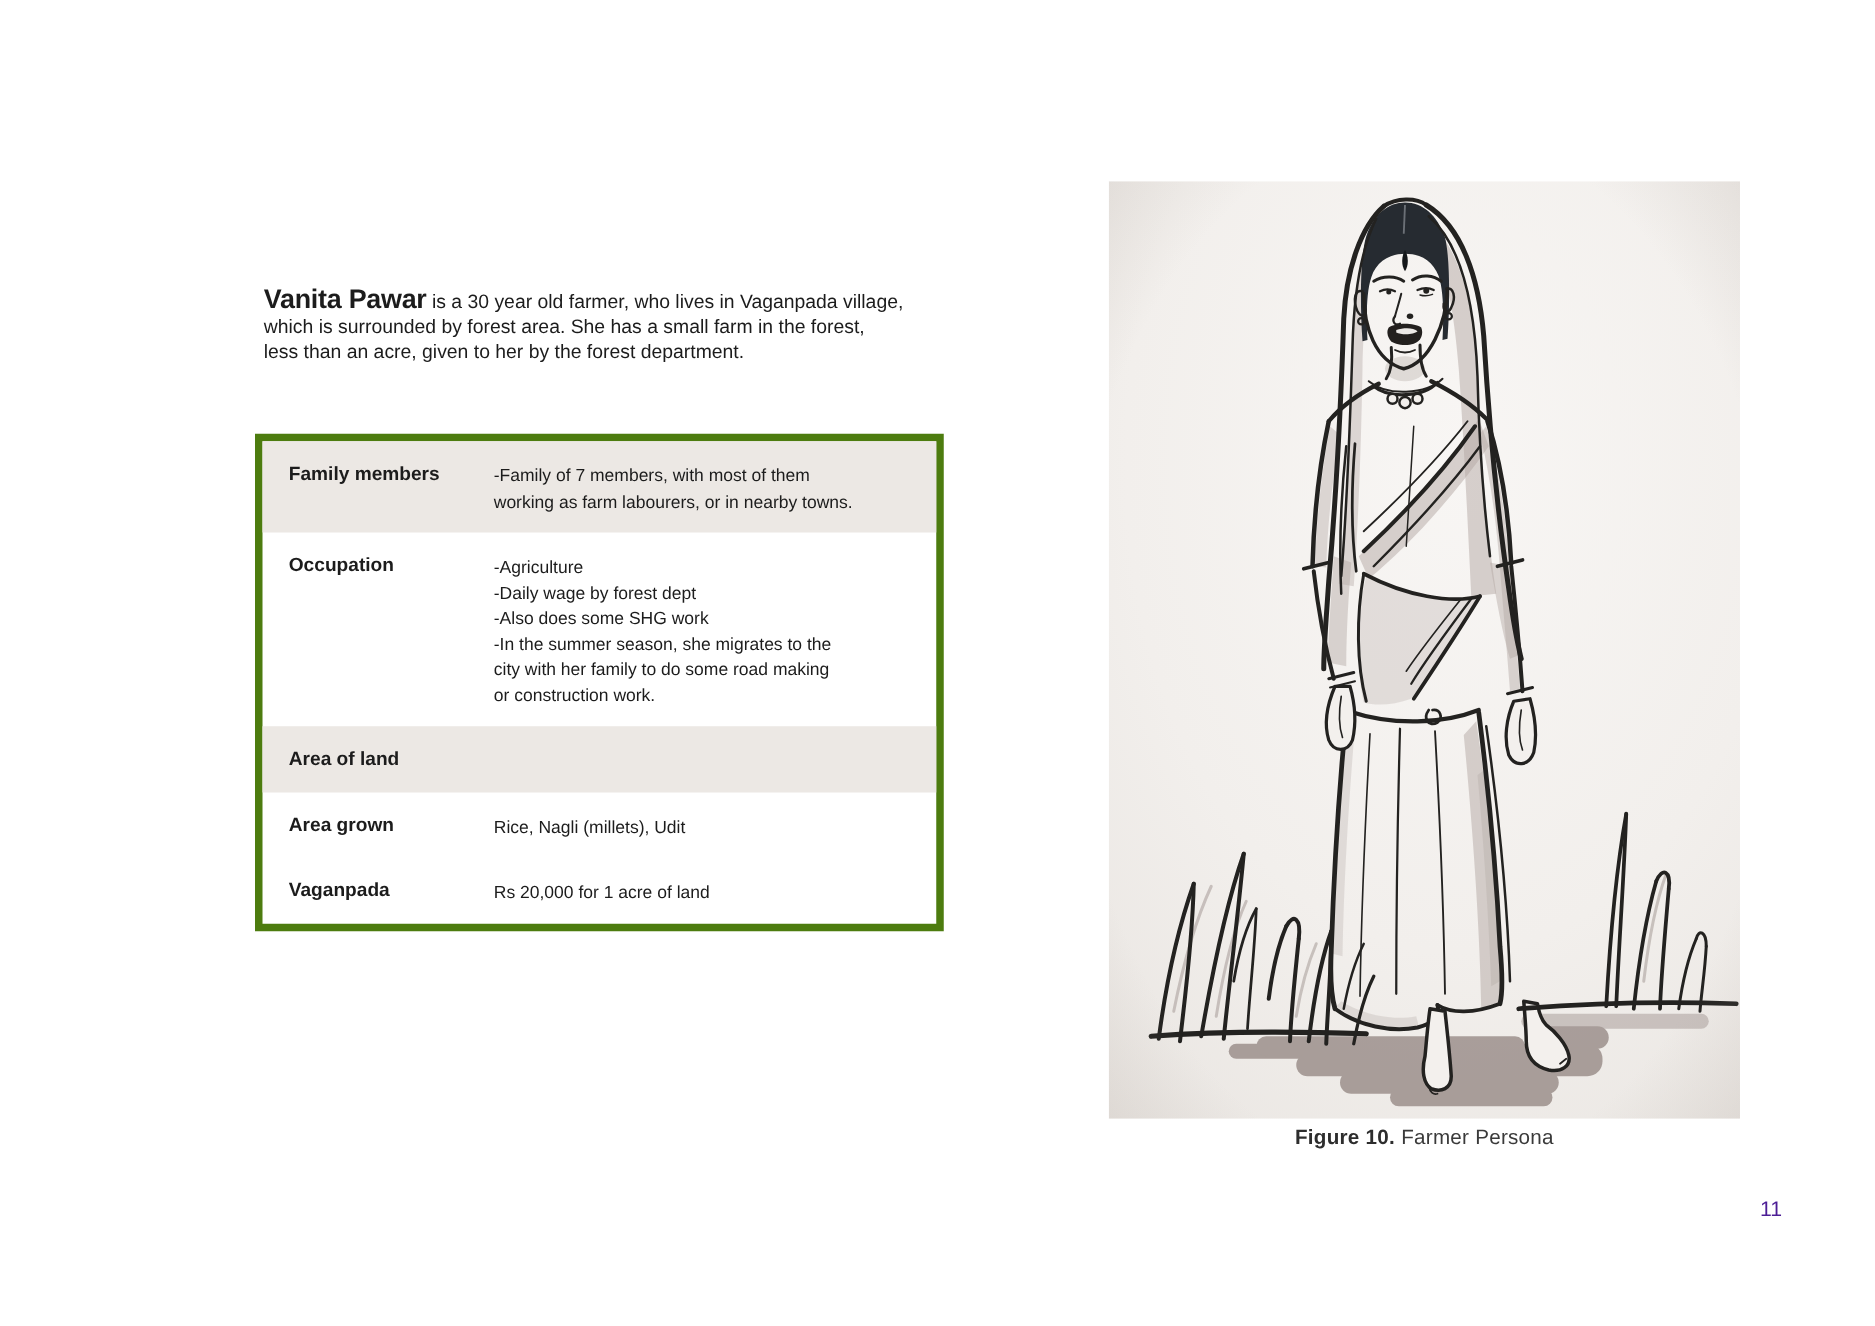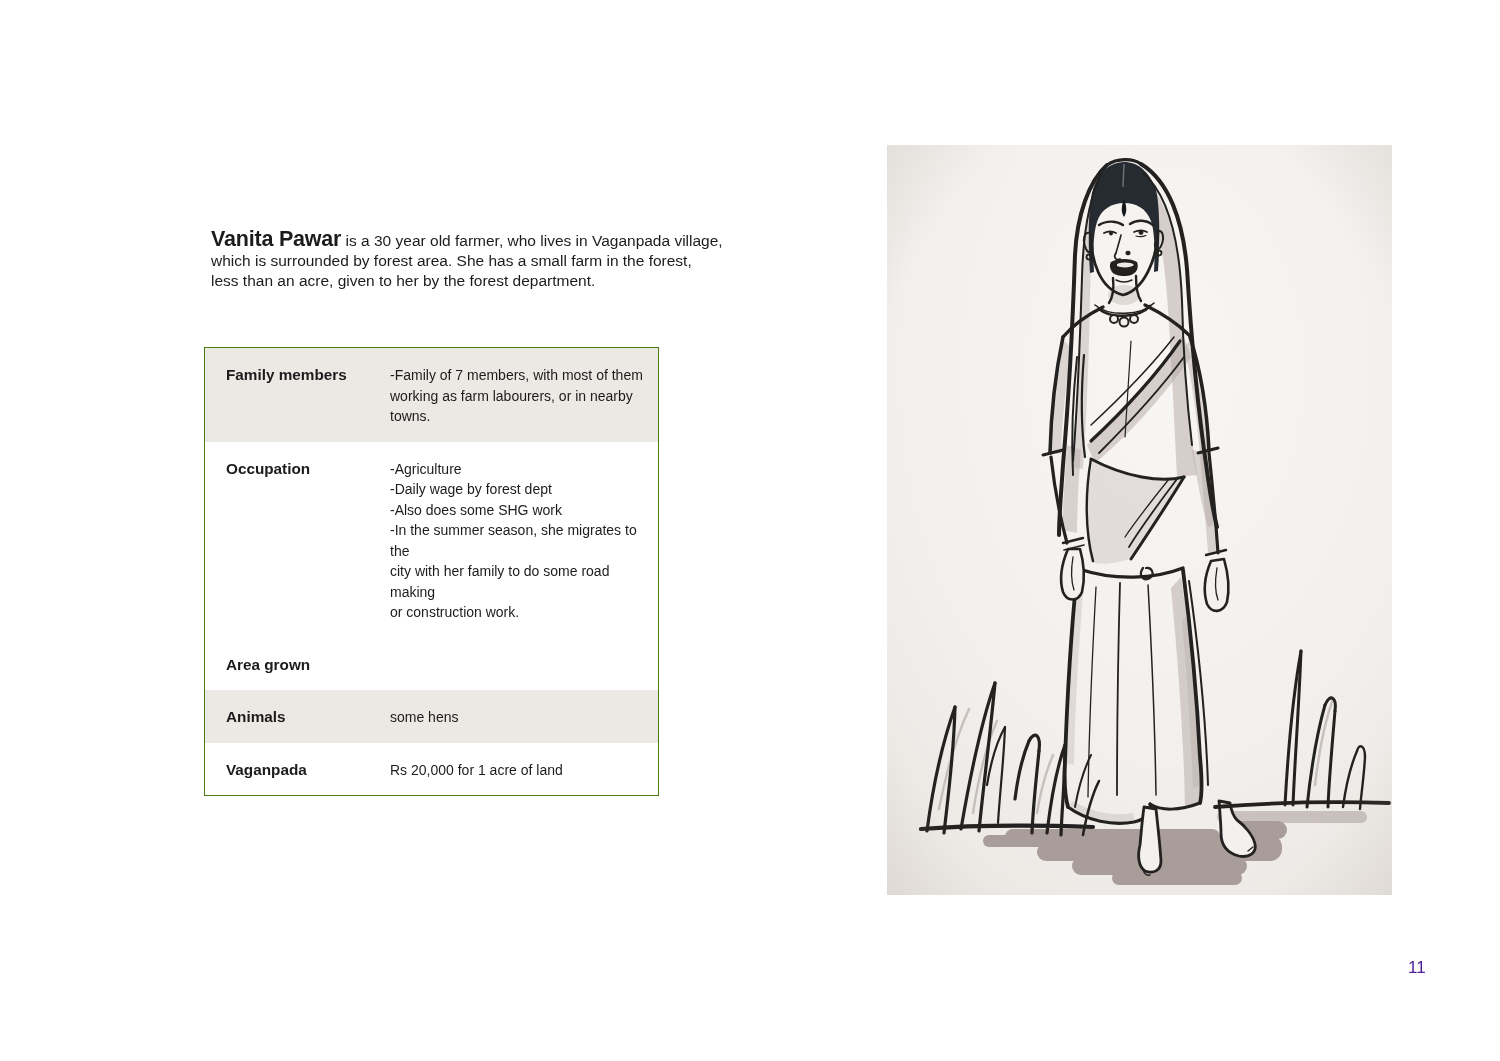--- a/index.html
+++ b/index.html
@@ -6,22 +6,22 @@
   .canvas{
     position:relative;width:1500px;height:1061px;background:#ffffff;overflow:hidden;
     font-family:"Liberation Sans", sans-serif;color:#1c1c1c;margin-left:42px;
   }
   
   .intro{position:absolute;left:169px;top:229px;width:566px;margin:0;
     font-size:15.5px;line-height:20px;color:#1c1c1c;}
   .intro .name{font-size:21.5px;font-weight:700;letter-spacing:-0.2px;}
   .intro .rest{white-space:pre-line;}
   
-  .persona-table{position:absolute;left:162px;top:347px;width:455px;
-    border:1px solid #4d7c0f;background:#ffffff;box-sizing:border-box;}
+  .persona-table{position:absolute;left:162px;top:347px;width:551px;
+    border:6px solid #4d7c0f;background:#ffffff;box-sizing:border-box;}
   .prow{display:grid;grid-template-columns:185px 1fr;}
   .prow.shaded{background:#ece8e4;}
   .plabel{font-weight:700;font-size:15.3px;line-height:20.5px;padding:17px 0 15px 21px;}
   .pvalue{font-size:14px;line-height:20.5px;padding:17px 12px 15px 0;white-space:pre-line;}
   
   .photo{position:absolute;left:845px;top:145px;width:505px;height:750px;}
   .photo svg{display:block;width:505px;height:750px;}
   .figcaption{position:absolute;left:845px;top:901px;width:505px;text-align:center;
     font-size:16.5px;letter-spacing:0.2px;color:#3a3a3a;}
   .figcaption .cap-label{font-weight:700;color:#2d2d2d;}
@@ -49,27 +49,25 @@
     <div class="prow">
       <div class="plabel">Occupation</div>
       <div class="pvalue">-Agriculture
 -Daily wage by forest dept
 -Also does some SHG work
 -In the summer season, she migrates to the
 city with her family to do some road making
 or construction work.</div>
     </div>
     <div class="prow shaded">
+      <div class="plabel">Area of land</div>
     </div>
     <div class="prow">
       <div class="plabel">Area grown</div>
-    </div>
-    <div class="prow shaded">
-      <div class="plabel">Animals</div>
-      <div class="pvalue">some hens</div>
+      <div class="pvalue">Rice, Nagli (millets), Udit</div>
     </div>
     <div class="prow">
       <div class="plabel">Vaganpada</div>
       <div class="pvalue">Rs 20,000 for 1 acre of land</div>
     </div>
   </div>
 
   <div class="photo">
     <svg viewBox="0 0 505 750" role="img" xmlns="http://www.w3.org/2000/svg" aria-label="Hand-drawn ink sketch of a woman farmer in a sari with head covering, standing barefoot among grass">
       <defs>
@@ -241,16 +239,19 @@
         <path d="M448,566 C445,602 442,634 441,662"></path>
         <path stroke-width="2.4" d="M456,662 C459,640 464,620 470,606"></path>
         <path stroke-width="2.4" d="M470,606 C472,598 478,600 478,612"></path>
         <path stroke-width="2.4" d="M478,612 C477,632 474,650 473,664"></path>
       </g>
 
       <rect x="0" y="0" width="505" height="750" fill="url(#vig)"></rect>
     </svg>
   </div>
 
+  <div class="figcaption">
+    <span class="cap-label">Figure 10.</span><span class="cap-text">Farmer Persona</span>
+  </div>
 
   <div class="page-number">11</div>
 
 </div>
 
 </body></html>

